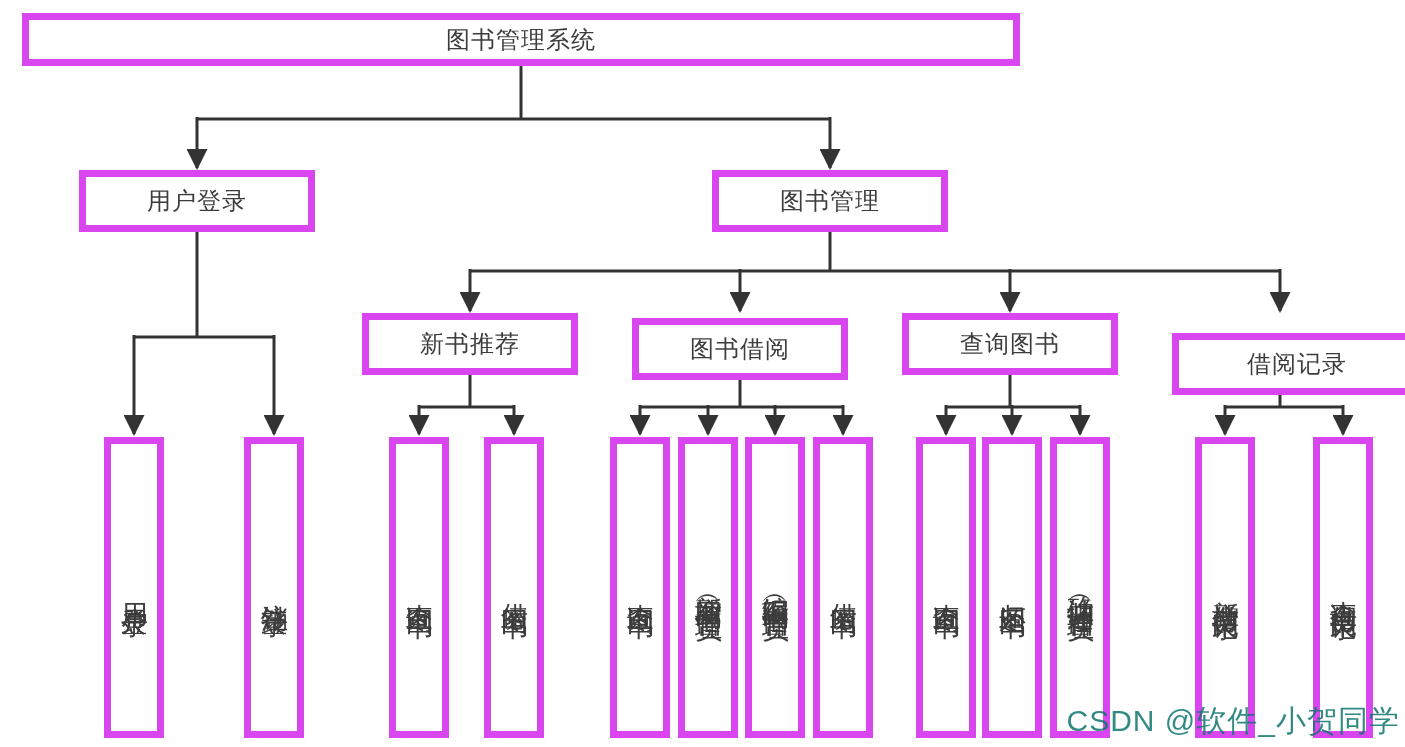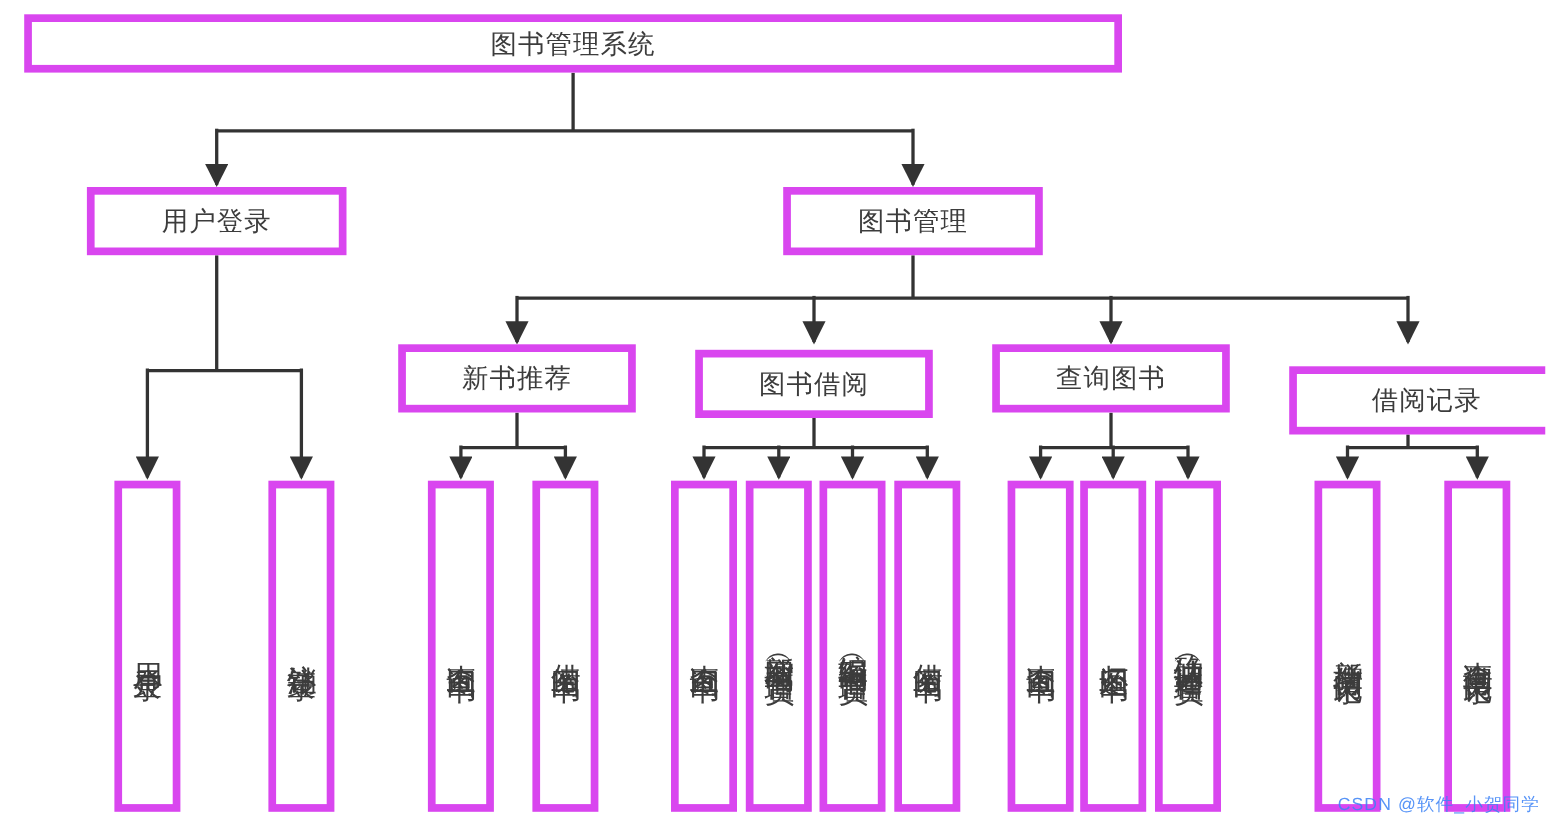--- a/index.html
+++ b/index.html
@@ -38,22 +38,22 @@
   .n-l3d    {left:1172px;top:313px; width:250px; height:62px;margin-top:20px;}
   .leaf     {top:437px; width:60px; height:301px;}
   .x134{left:104px;} .x274{left:244px;}
   .x419{left:389px;} .x514{left:484px;}
   .x640{left:610px;} .x708{left:678px;} .x775{left:745px;} .x843{left:813px;}
   .x946{left:916px;} .x1012{left:982px;} .x1080{left:1050px;}
   .x1225{left:1195px;} .x1343{left:1313px;}
   #watermark{
     position:absolute;
     right:5px;bottom:5px;
-    font-size:16px;
-    color:#3b82f6;
+    font-size:30px;
+    color:#0f766e;
     opacity:0.85;
     letter-spacing:1px;
     z-index:5;
     white-space:nowrap;
   }
 </style>
 </head>
 <body>
 
 <div id="stage">

